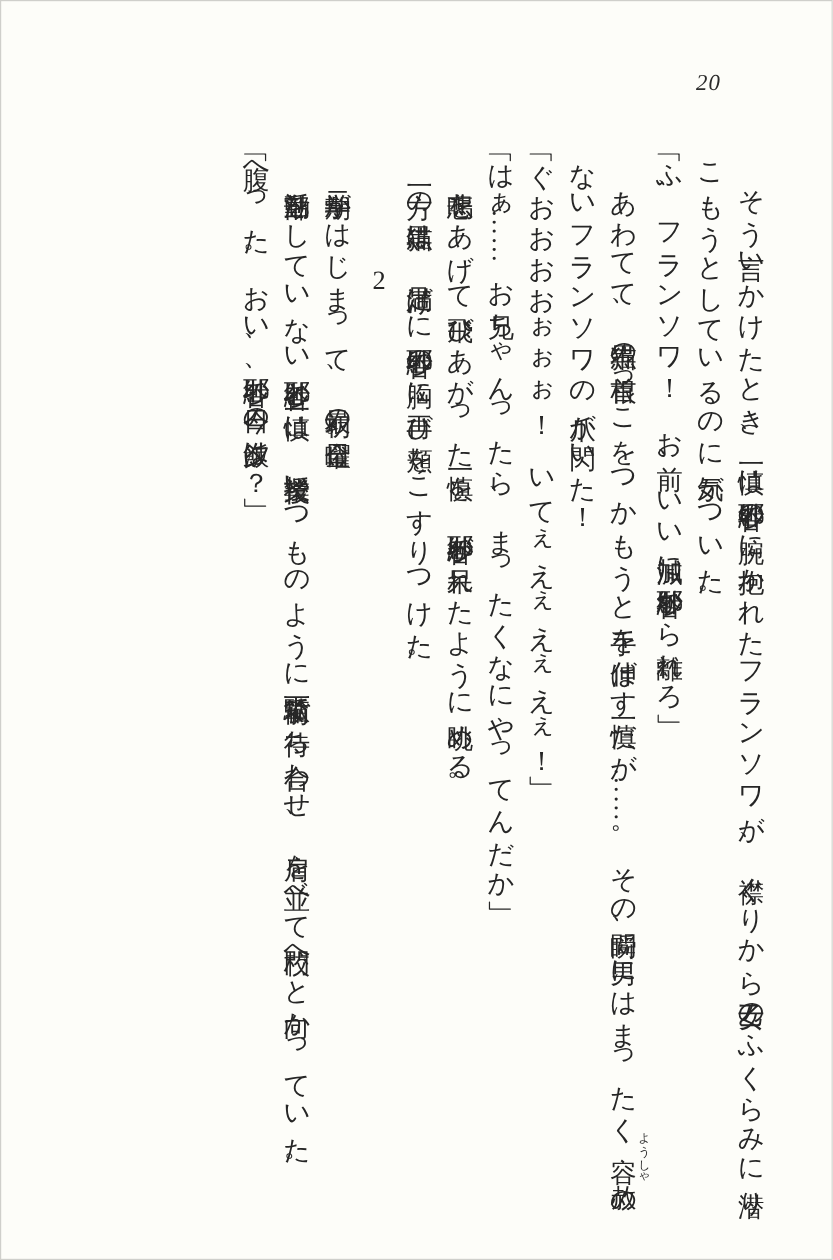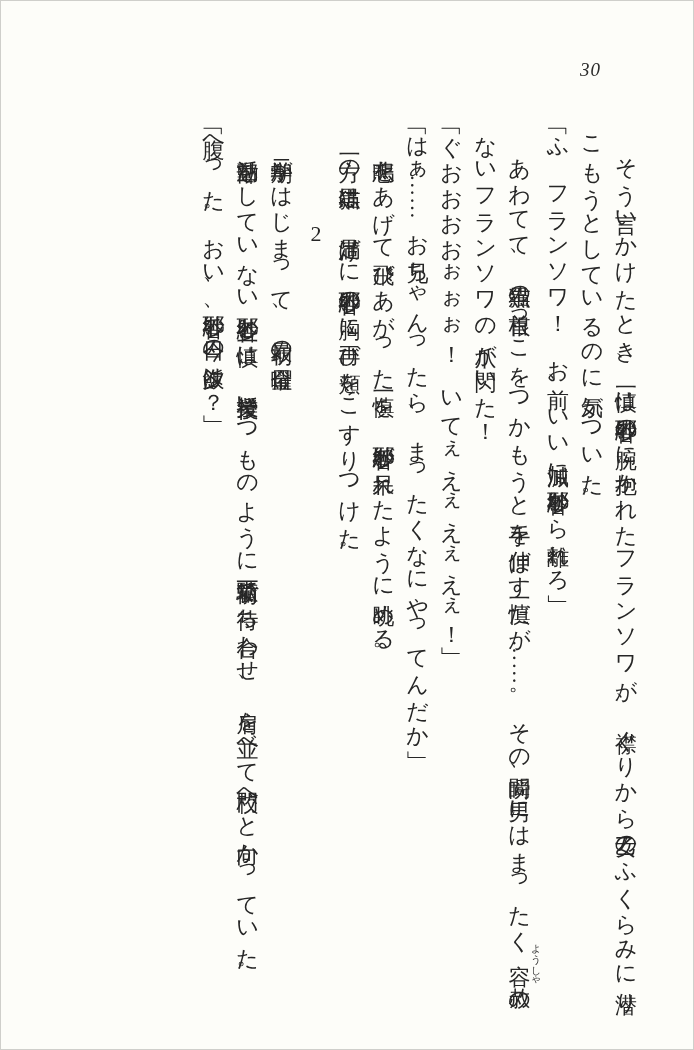--- a/index.html
+++ b/index.html
@@ -61,21 +61,21 @@
     font-size: 10px;
     letter-spacing: 0;
     color: #2e2e2e;
   }
 </style>
 </head>
 <body>
 
 <div class="page">
 
-  <div class="page-number">30</div>
+  <div class="page-number">20</div>
 
   <div class="text-block">
 
     <p class="indent">そう言いかけたとき、慎一は紗耶香の腕に抱かれたフランソワが、襟ぐりから乙女のふくらみに潜りこもうとしているのに気がついた。</p>
 
     <p>「ふ、フランソワ！　お前、いい加減に紗耶香から離れろ」</p>
 
     <p class="indent"><span>あわてて、黒猫の首根っこをつかもうと手を伸ばす慎一だが……。その瞬間、男にはまったく</span><ruby><span>容赦</span><rt>ようしゃ</rt></ruby><span>のないフランソワの爪が閃いた！</span></p>
 
     <p>「ぐおおおおぉぉぉ！　いてぇえぇえぇえぇ！」</p>

